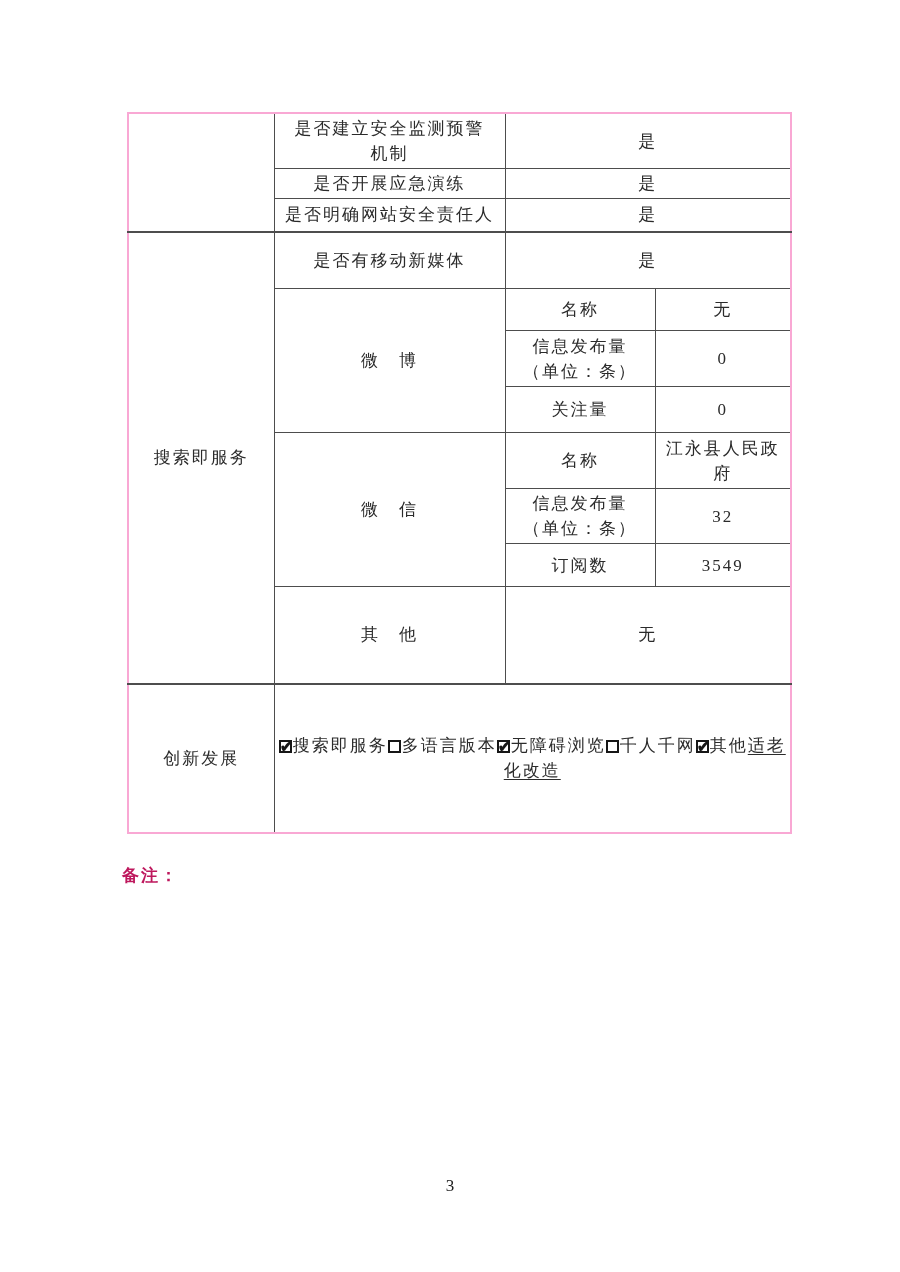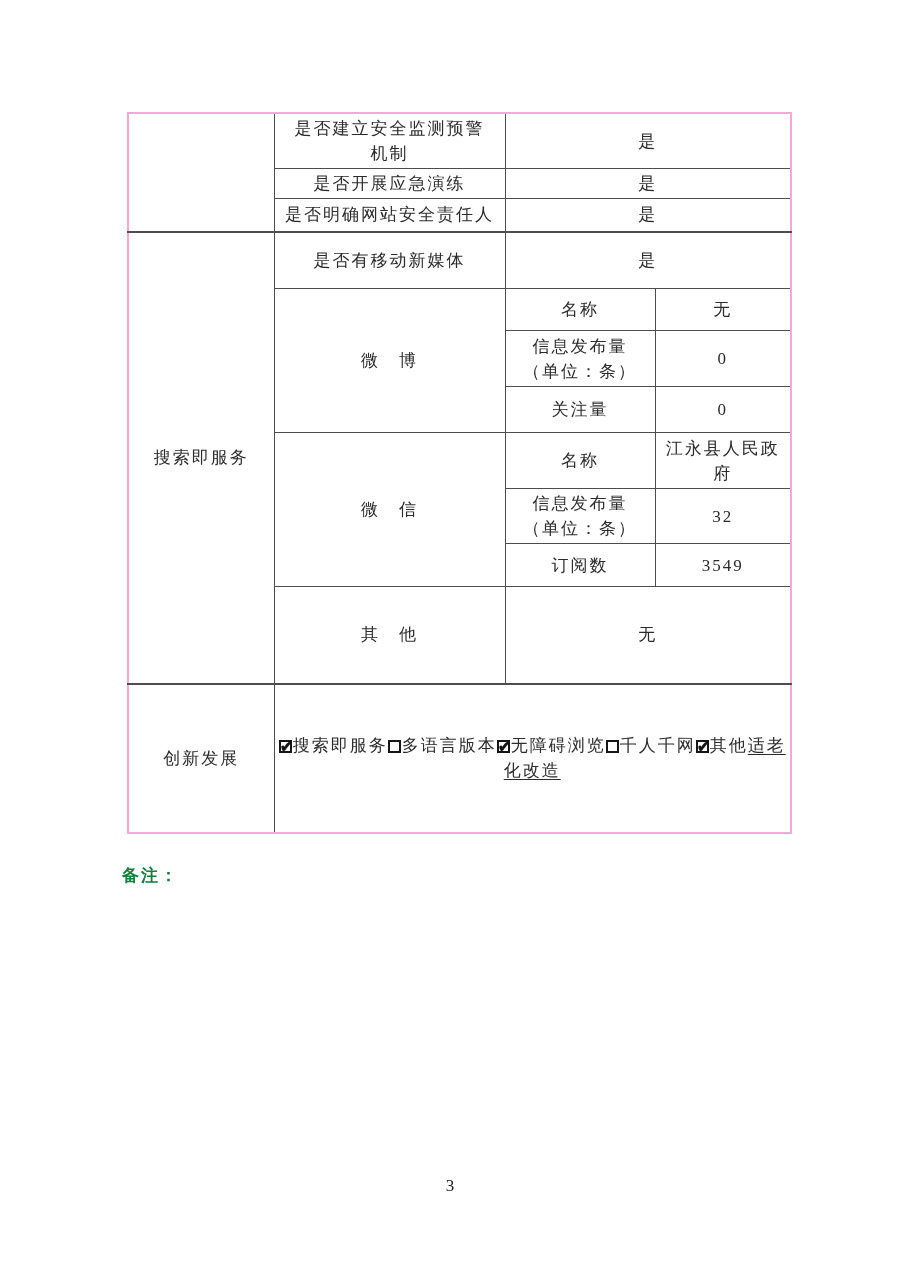--- a/index.html
+++ b/index.html
@@ -79,21 +79,21 @@
     text-underline-offset: 3px;
   }
   .remark {
     position: absolute;
     left: 122px;
     top: 864px;
     font-family: "Liberation Sans", "DejaVu Sans", sans-serif;
     font-weight: bold;
     font-size: 17px;
     letter-spacing: 2px;
-    color: #15803d;
+    color: #be185d;
   }
   .pageno {
     position: absolute;
     left: 0;
     right: 0;
     top: 1176px;
     text-align: center;
     font-size: 17px;
     color: #222;
   }

